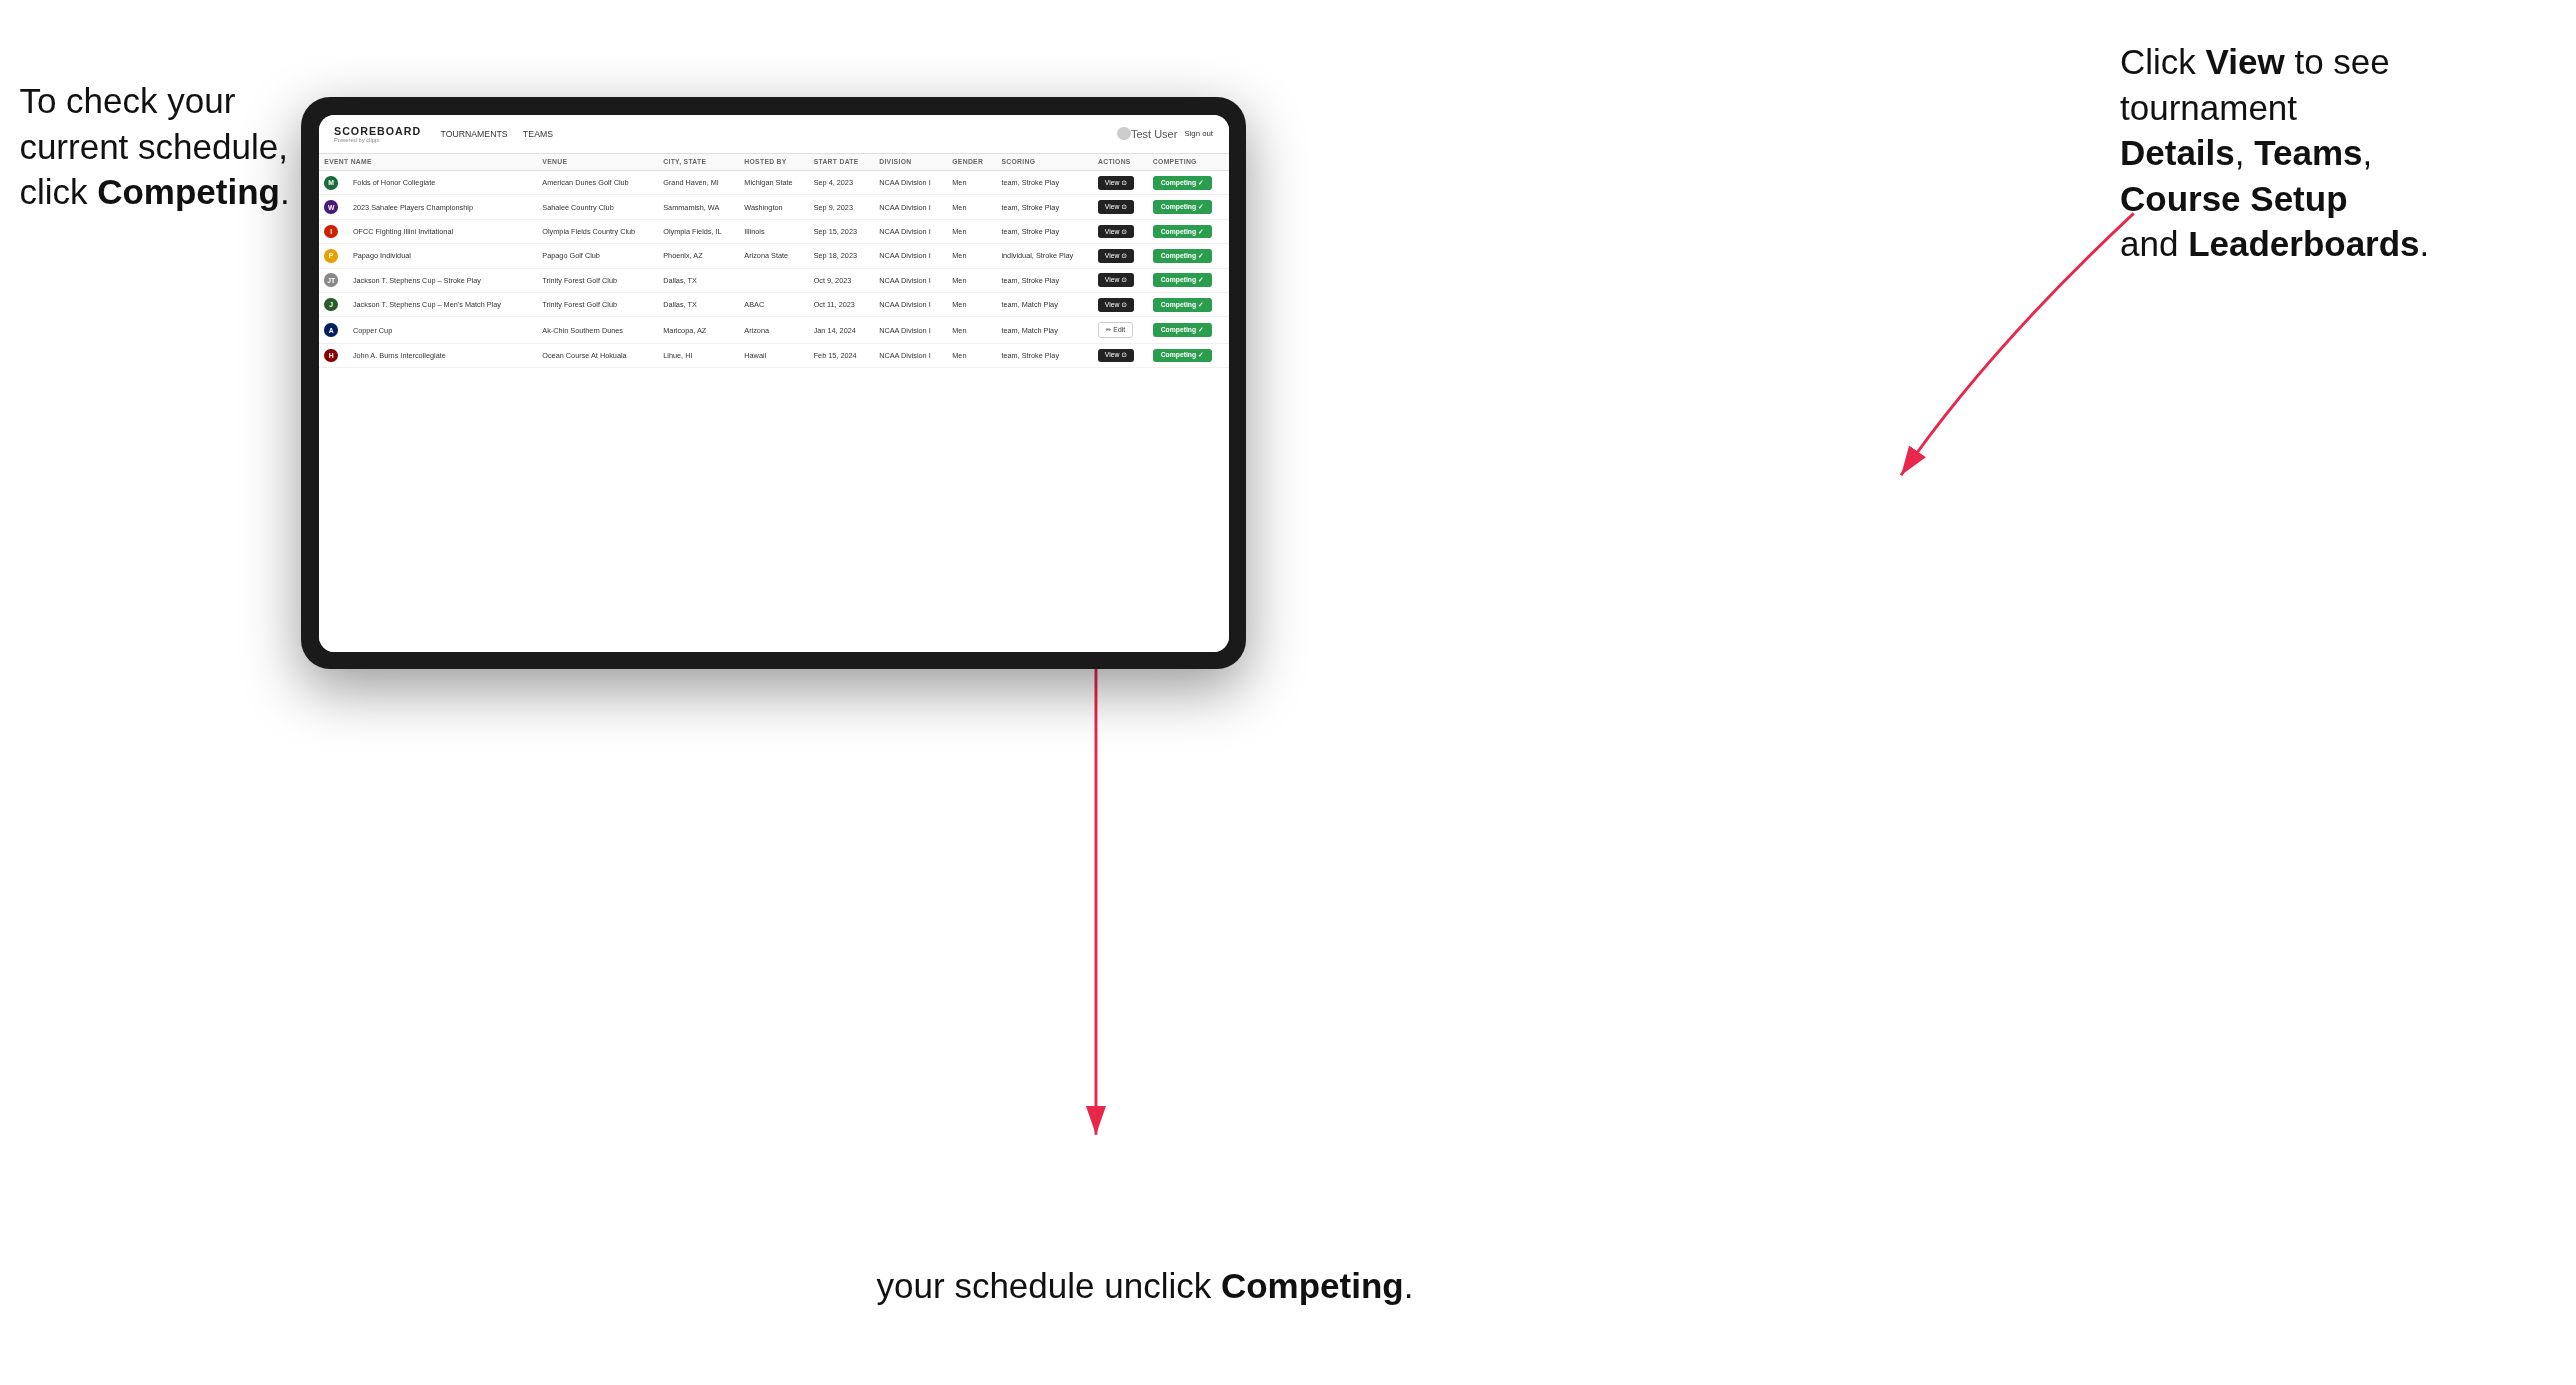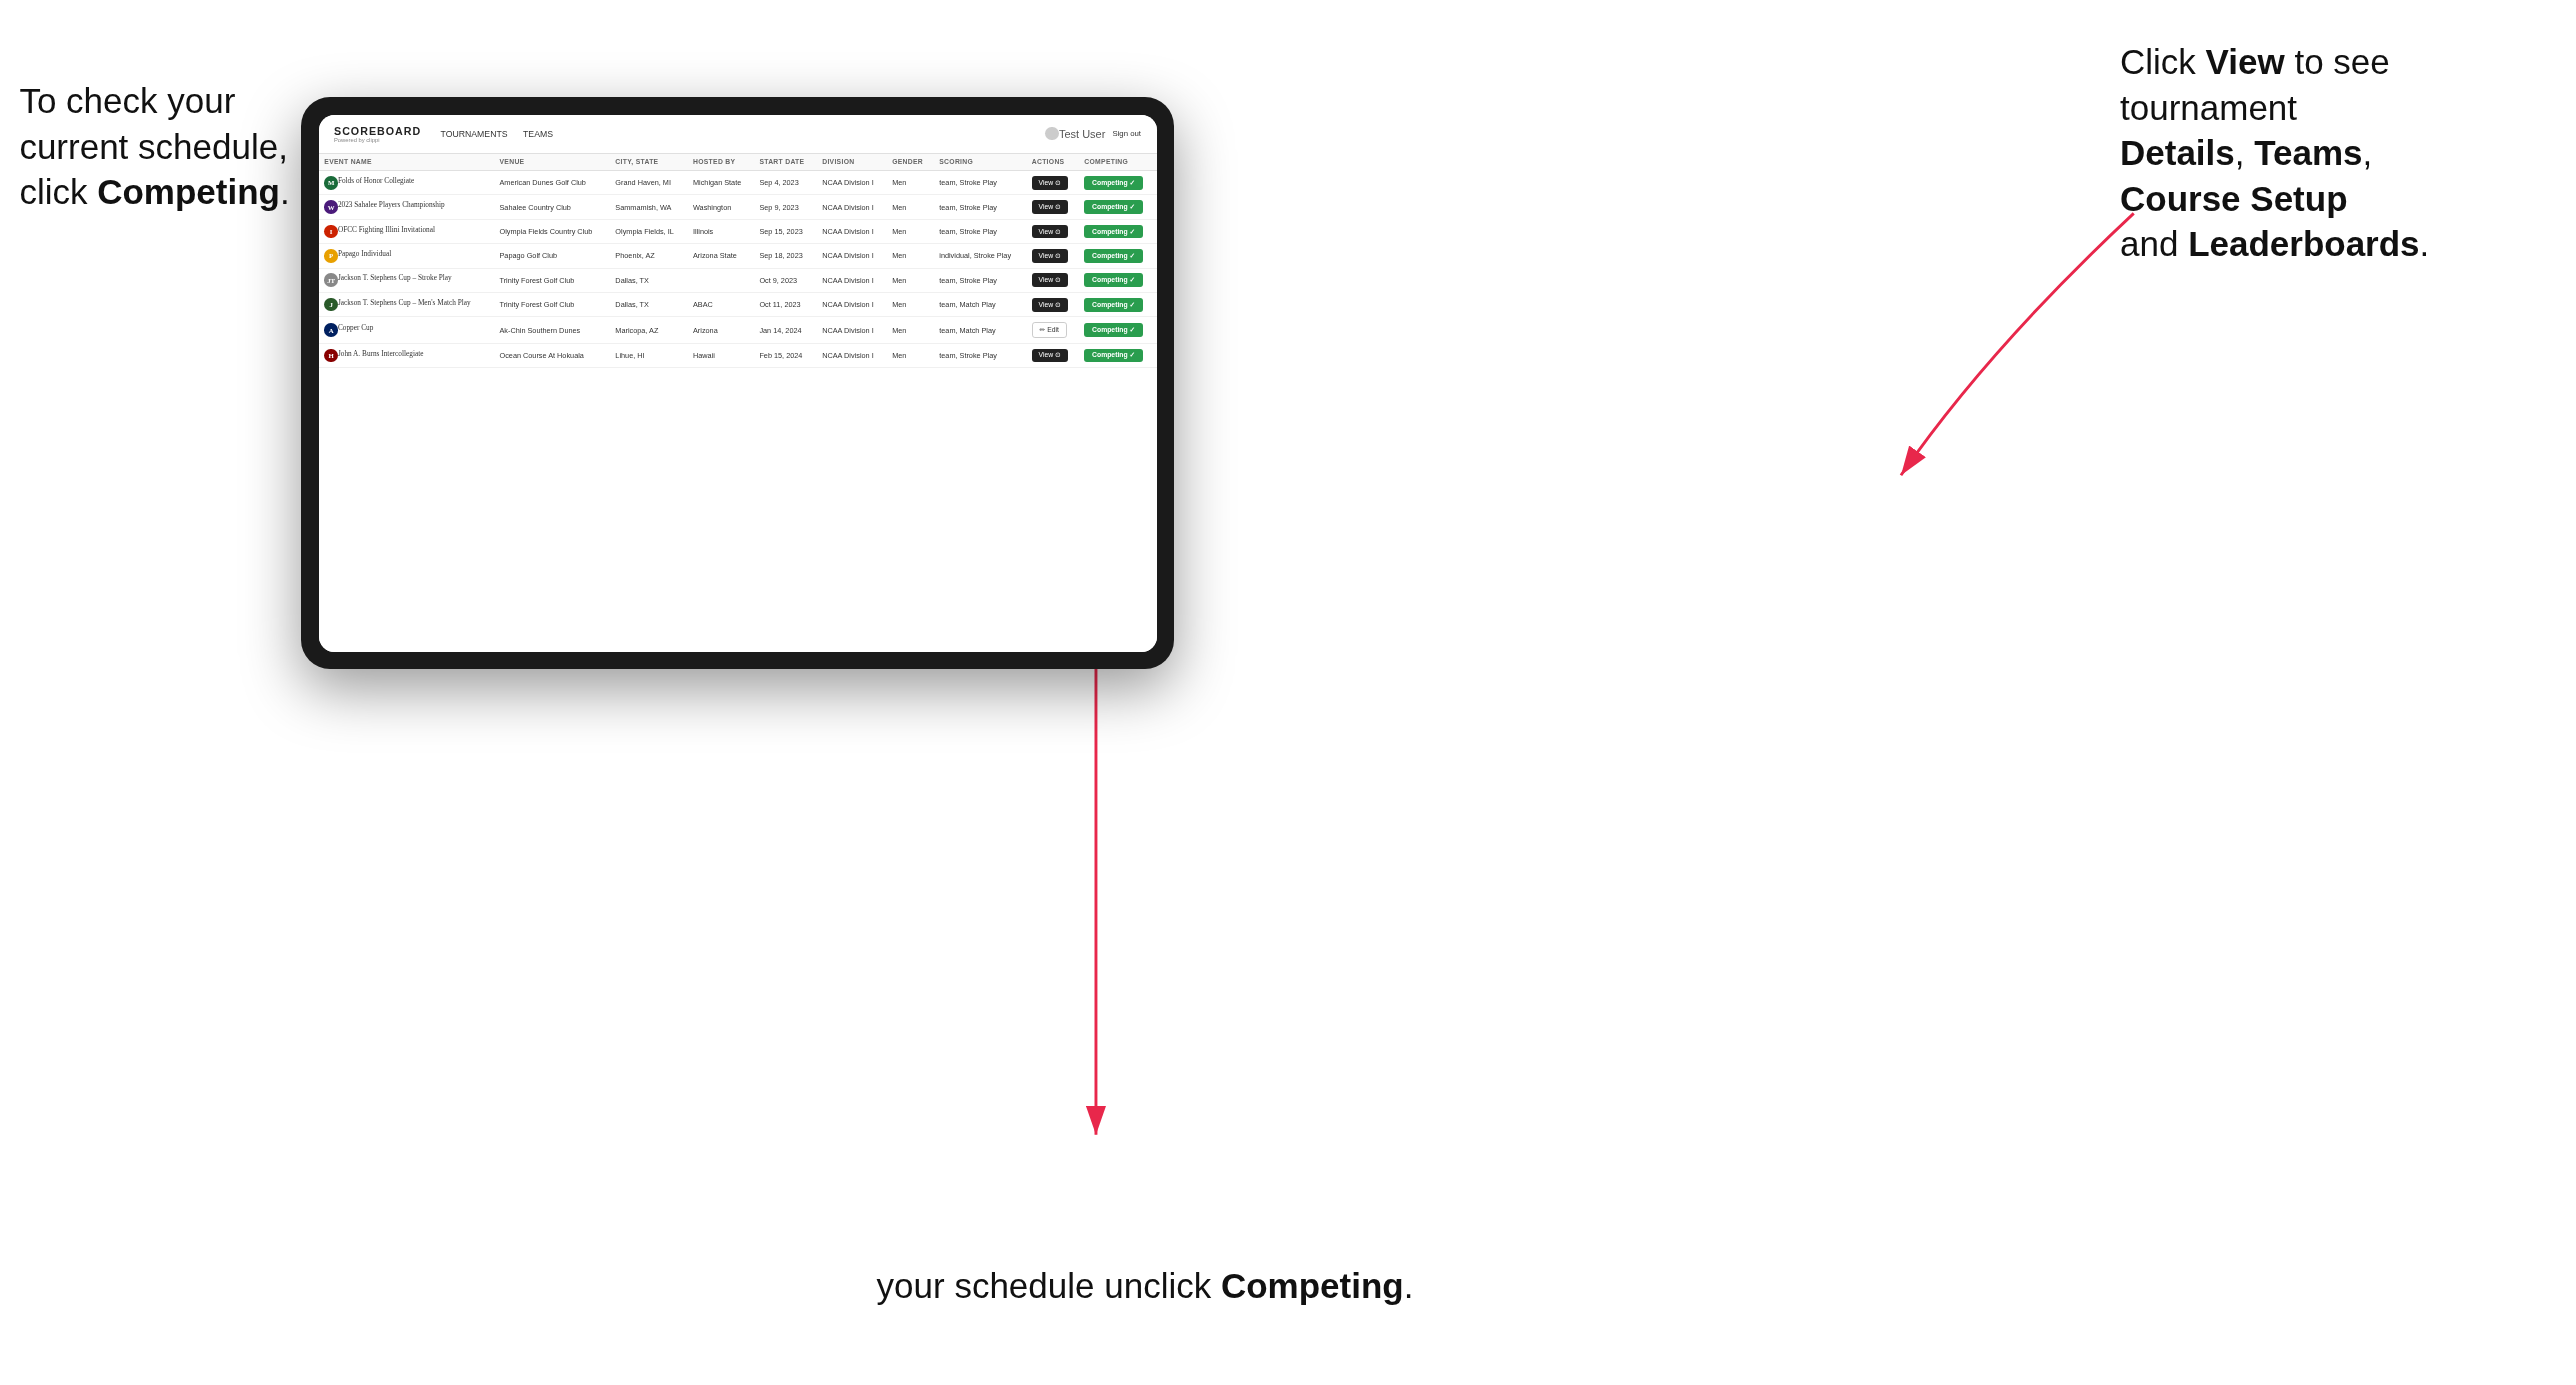--- a/index.html
+++ b/index.html
@@ -36,21 +36,21 @@
       left: 815px;
       width: 660px;
       text-align: center;
     }
 
     
     .tablet {
       position: absolute;
       top: 97px;
       left: 301px;
-      width: 873px;
+      width: 945px;
       height: 572px;
       background: #1a1a1a;
       border-radius: 29px;
       padding: 17.5px;
       box-shadow: 0 19.4px 58px rgba(0,0,0,0.4);
     }
     .tablet-screen {
       width: 100%;
       height: 100%;
       background: #f5f5f5;
@@ -177,22 +177,22 @@
     }
     td {
       padding: 4.8px 5.8px;
       color: #333;
       border-bottom: 1px solid #f0f0f0;
       vertical-align: middle;
     }
 
     .event-name-cell {
       display: flex;
-      gap: 0;
-      font-family: Liberation Serif, serif;
+      align-items: center;
+      gap: 15px;
     }
     .event-logo {
       width: 13.6px;
       height: 13.6px;
       border-radius: 50%;
       background: #ddd;
       flex-shrink: 0;
       display: flex;
       align-items: center;
       justify-content: center;

